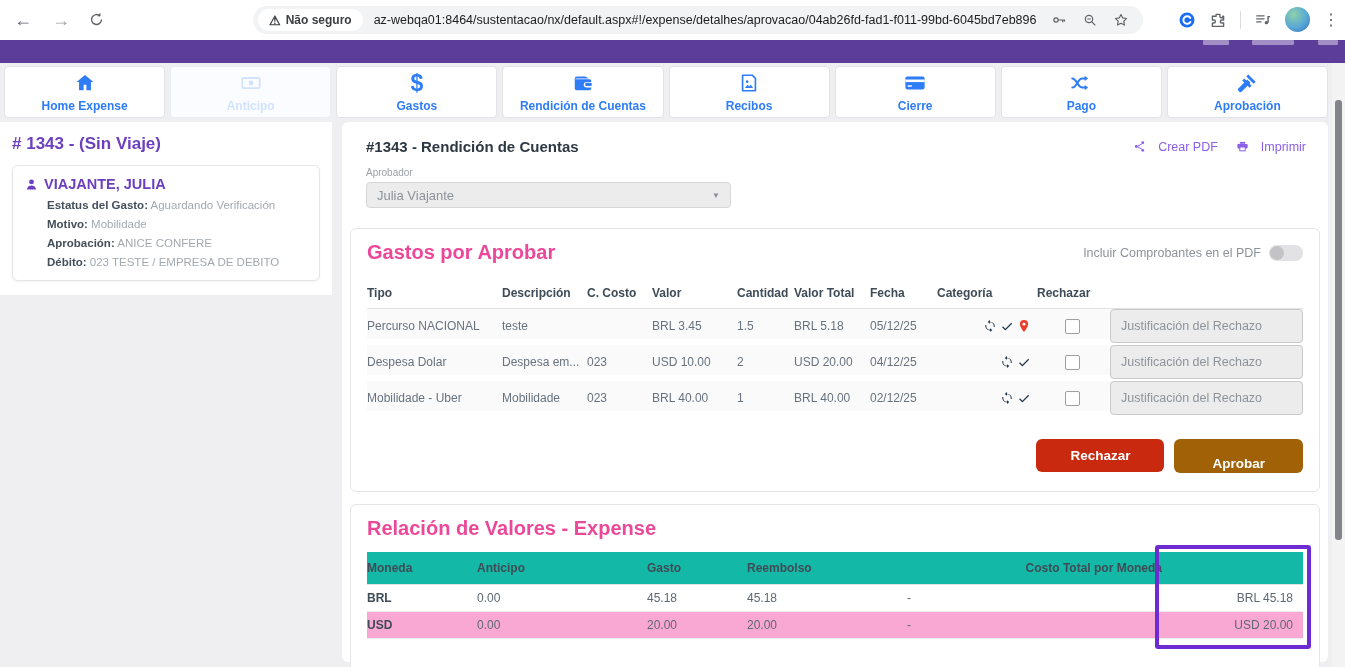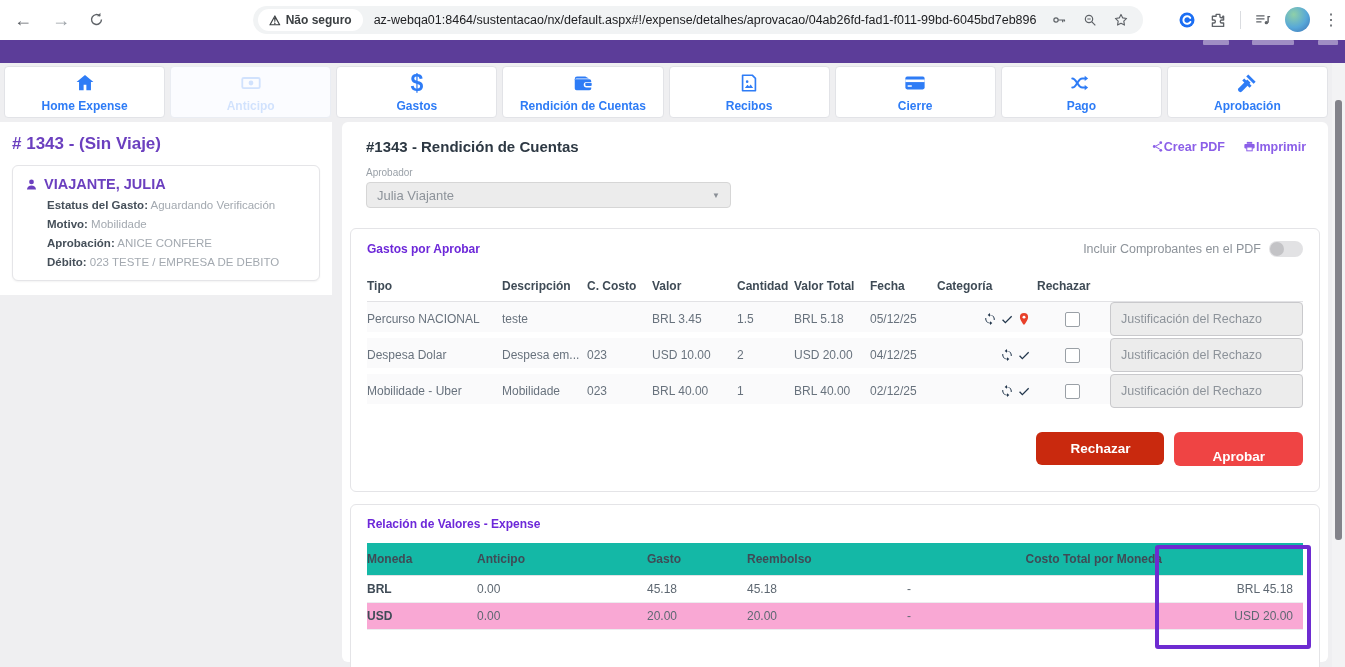--- a/index.html
+++ b/index.html
@@ -55,35 +55,35 @@
   .f-row{font-size:11.5px;margin:7px 0 0 22px;}
   .f-label{font-weight:700;color:#454f59;}
   .f-value{color:#a3a9b0;}
 
   
   .maincard{position:absolute;left:342px;top:122px;width:986px;height:540px;background:#fff;
             border-radius:6px;box-sizing:border-box;}
   .main-head{display:flex;align-items:center;padding:16px 22px 0 24px;}
   .main-title{font-size:15px;font-weight:700;color:#2d3843;}
   .head-links{margin-left:auto;display:flex;gap:18px;}
-  .plink{color:#8b5fe8;font-size:12.5px;font-weight:700;display:flex;align-items:center;gap:0;cursor:pointer;}
+  .plink{color:#8b5fe8;font-size:12.5px;font-weight:400;display:flex;align-items:center;gap:12px;cursor:pointer;}
   .plink svg{width:13px;height:13px;}
   .approver{margin:12px 0 0 24px;}
   .app-label{font-size:10px;color:#9aa1a8;}
   .app-select{margin-top:4px;width:365px;height:26px;background:#ececec;border:1px solid #d6d6d6;
               border-radius:4px;display:flex;align-items:center;padding:0 10px;box-sizing:border-box;
               color:#8d939a;font-size:13px;}
   .caret{margin-left:auto;color:#8a8f96;font-size:8px;}
 
   .sect{margin:20px 8px 0;border:1px solid #e4e4e7;border-radius:6px;background:#fff;
         padding:12px 16px;box-sizing:border-box;}
   #gastos-card{height:264px;}
   #totals-card{height:176px;margin-top:12px;position:relative;}
   .sect-head{display:flex;align-items:center;}
-  .sect-title{font-size:12px;font-weight:700;color:#6d28d9;}
+  .sect-title{font-size:20px;font-weight:700;color:#ec4899;}
   .toggle-wrap{margin-left:auto;display:flex;align-items:center;gap:8px;color:#8d939a;font-size:12.5px;}
   .toggle{width:34px;height:16px;border-radius:8px;background:#e2e2e4;position:relative;cursor:pointer;}
   .toggle .knob{position:absolute;left:1px;top:1px;width:14px;height:14px;border-radius:50%;background:#c3c3c6;}
 
   .exp-grid{display:grid;grid-template-columns:135px 85px 65px 85px 57px 76px 67px 100px 1fr;align-items:center;}
   .exp-head{margin-top:14px;height:30px;border-bottom:1px solid #e2e2e5;}
   .th{font-size:12px;font-weight:700;color:#3f4b56;}
   .exp-row{height:30px;background:#fafafb;border-bottom:6px solid #fff;font-size:12px;color:#68727d;}
   .cell-icons{display:flex;justify-content:flex-end;align-items:center;gap:3px;padding-right:6px;}
   .row-ic svg{width:14px;height:14px;}
@@ -91,21 +91,21 @@
   .cell-reject{display:flex;align-items:center;height:100%;}
   .chk{width:13px;height:13px;border:1px solid #9aa0a6;border-radius:2px;background:#fff;margin-left:28px;cursor:pointer;}
   .reject-input{margin-left:auto;width:193px;height:34px;background:#ececec;border:1px solid #c9c9cc;
                 border-radius:4px;font-size:12.5px;color:#8d939a;padding:0 10px;box-sizing:border-box;
                 font-family:inherit;}
   .reject-input::placeholder{color:#8d939a;opacity:1;}
   .btn-row{display:flex;justify-content:flex-end;gap:10px;margin-top:22px;}
   .btn{height:33px;border:none;border-radius:6px;color:#fff;font-size:13.5px;font-weight:700;
        padding:0 34px;font-family:inherit;cursor:pointer;}
   .btn.reject{background:#c9290e;}
-  .btn.approve{background:#ef4444;padding:17px 38px;}
+  .btn.approve{background:#a16207;padding:17px 38px;}
 
   .tot-grid{display:grid;grid-template-columns:110px 170px 100px 160px 265px 1fr;align-items:center;}
   .tot-head{margin-top:12px;height:32px;background:#14b8a6;border-bottom:1px solid #e2e2e5;}
   .tot-row{height:26px;font-size:12px;color:#5e6872;border-bottom:1px solid #ececef;}
   .tot-row.alt{background:#f9a8d4;}
   .c-moneda{font-weight:700;color:#3f4b56;}
   .c-total{text-align:right;padding-right:10px;}
   .annotation{position:absolute;right:8px;top:40px;width:148px;height:96px;border:4px solid #6e2bd1;
               border-radius:3px;pointer-events:none;z-index:2;}
 

